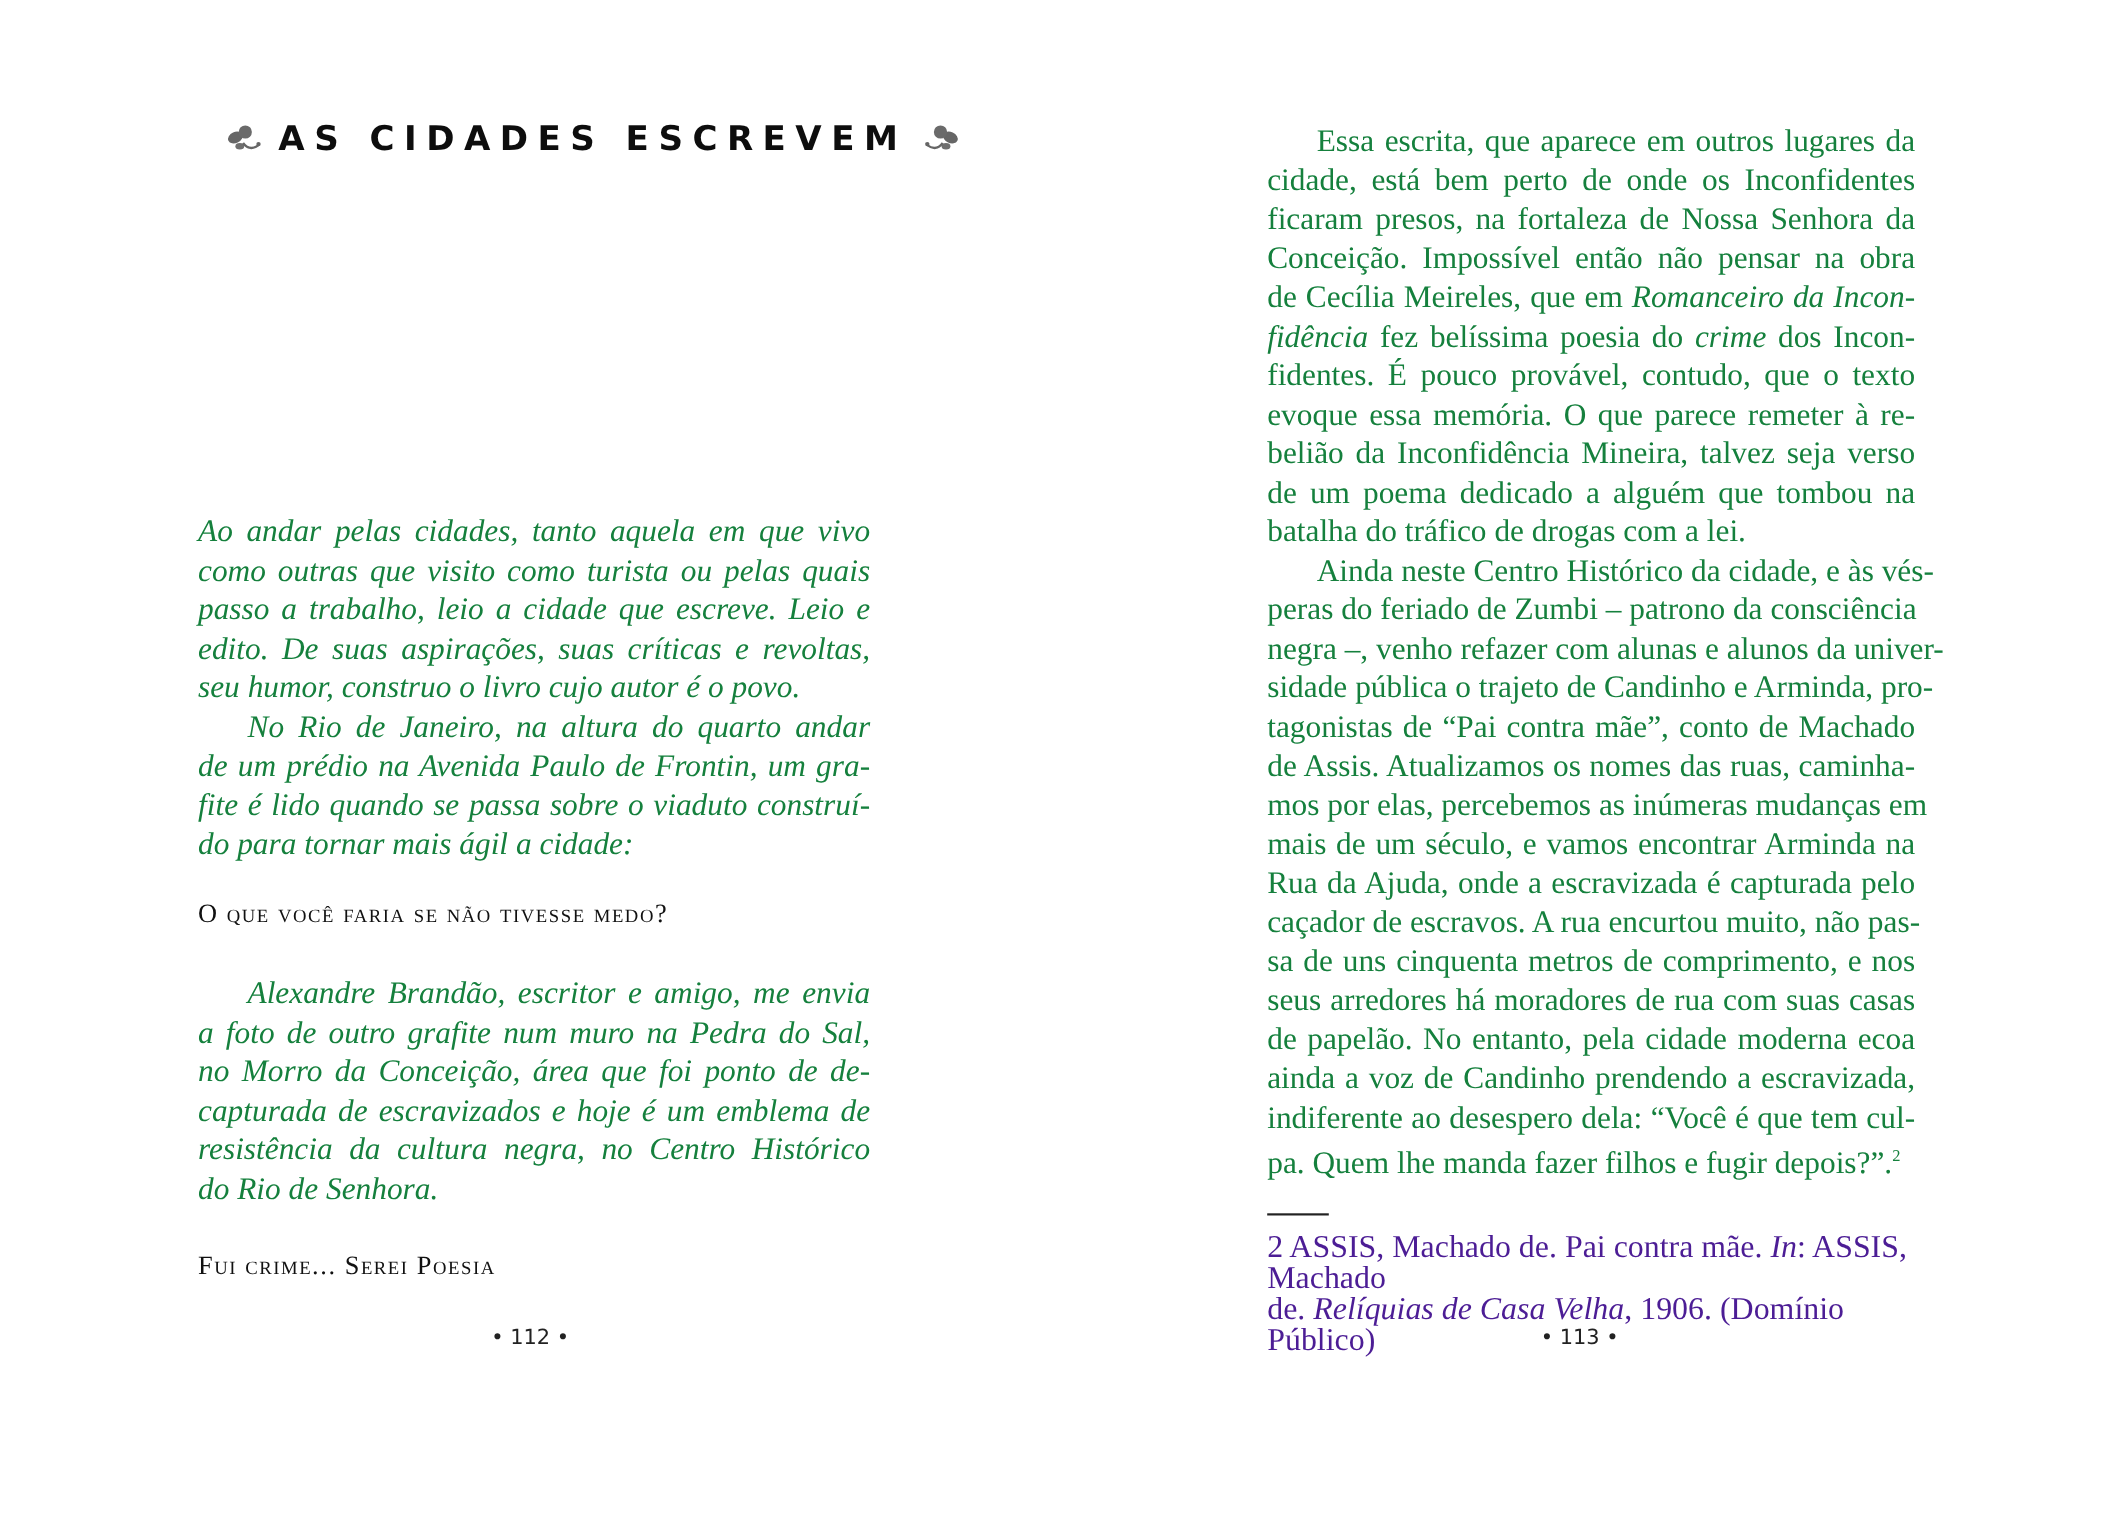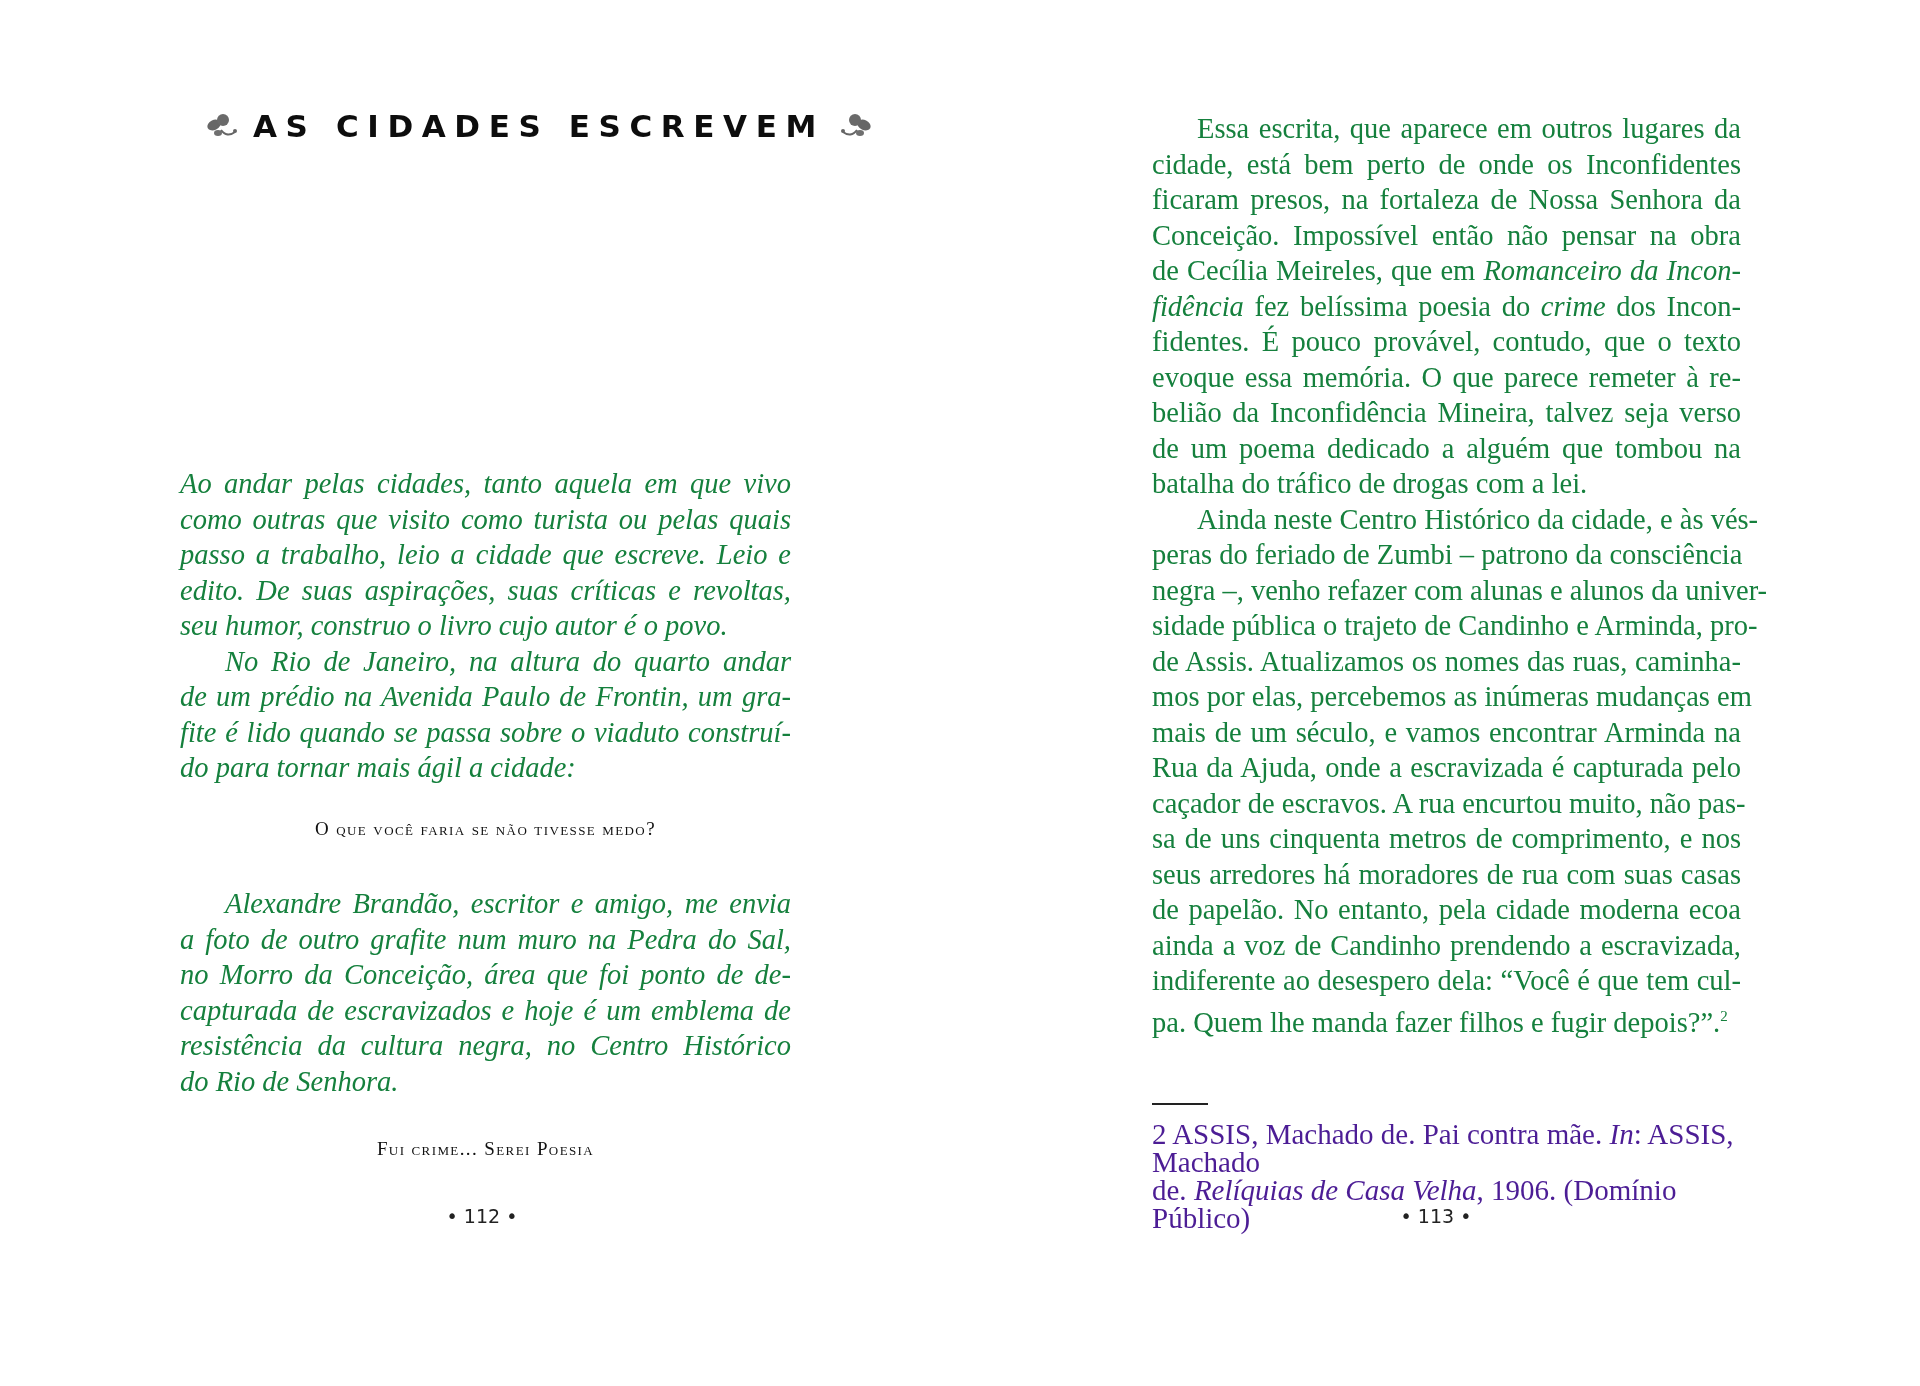--- a/index.html
+++ b/index.html
@@ -12,21 +12,21 @@
   .running-head .title { font-family:"DejaVu Sans", sans-serif; font-weight:bold; font-size:31px; letter-spacing:8.6px; color:#0d0d0d; }
   .ornament { width:34px; height:28px; display:inline-block; }
 
   .col { position:absolute; font-family:"Liberation Serif", serif; font-size:28.5px; line-height:35.5px; color:#15803d; text-align:justify; }
   .col p { margin:0; text-indent:0; }
   .col .line { display:block; text-align:justify; text-align-last:justify; white-space:nowrap; }
   .col .line.last { text-align-last:left; }
   .left-col { left:180px; width:611px; top:466px;font-style:italic; }
   .right-col { left:192px; width:589px; top:111px; }
 
-  .smallcaps { font-variant:small-caps; letter-spacing:1.4px; text-align:center; font-family:"Liberation Serif", serif; font-size:19px; color:#111; }
+  .smallcaps { font-variant:small-caps; letter-spacing:1.4px; font-family:"Liberation Serif", serif; font-size:24px; color:#111; }
   .quote1 { position:absolute; left:180px; width:611px; top:818px; }
   .quote2 { position:absolute; left:180px; width:611px; top:1138px; }
   .left-col2 { top:886px; }
 
   .footrule { position:absolute; left:192px; top:1103px; width:56px; height:2px; background:#222; }
   .footnote { position:absolute; left:192px; top:1120px; width:600px; font-family:"Liberation Serif", serif; font-size:29px; line-height:28px; color:#4c1d95; }
   sup.fn { font-size:15px; vertical-align:11px; }
 
   .folio { position:absolute; top:1205px; font-family:"DejaVu Sans", sans-serif; font-size:19px; color:#222; width:200px; text-align:center; }
   .folio-left { left:382px; }
@@ -102,20 +102,21 @@
       <span class="line">evoque essa memória. O que parece remeter à re-</span>
       <span class="line">belião da Inconfidência Mineira, talvez seja verso</span>
       <span class="line">de um poema dedicado a alguém que tombou na</span>
       <span class="line last">batalha do tráfico de drogas com a lei.</span>
     </p>
     <p>
       <span class="line" style="padding-left:45px">Ainda neste Centro Histórico da cidade, e às vés-</span>
       <span class="line">peras do feriado de Zumbi – patrono da consciência</span>
       <span class="line">negra –, venho refazer com alunas e alunos da univer-</span>
       <span class="line">sidade pública o trajeto de Candinho e Arminda, pro-</span>
+      <span class="line">tagonistas de “Pai contra mãe”, conto de Machado</span>
       <span class="line">de Assis. Atualizamos os nomes das ruas, caminha-</span>
       <span class="line">mos por elas, percebemos as inúmeras mudanças em</span>
       <span class="line">mais de um século, e vamos encontrar Arminda na</span>
       <span class="line">Rua da Ajuda, onde a escravizada é capturada pelo</span>
       <span class="line">caçador de escravos. A rua encurtou muito, não pas-</span>
       <span class="line">sa de uns cinquenta metros de comprimento, e nos</span>
       <span class="line">seus arredores há moradores de rua com suas casas</span>
       <span class="line">de papelão. No entanto, pela cidade moderna ecoa</span>
       <span class="line">ainda a voz de Candinho prendendo a escravizada,</span>
       <span class="line">indiferente ao desespero dela: “Você é que tem cul-</span>

